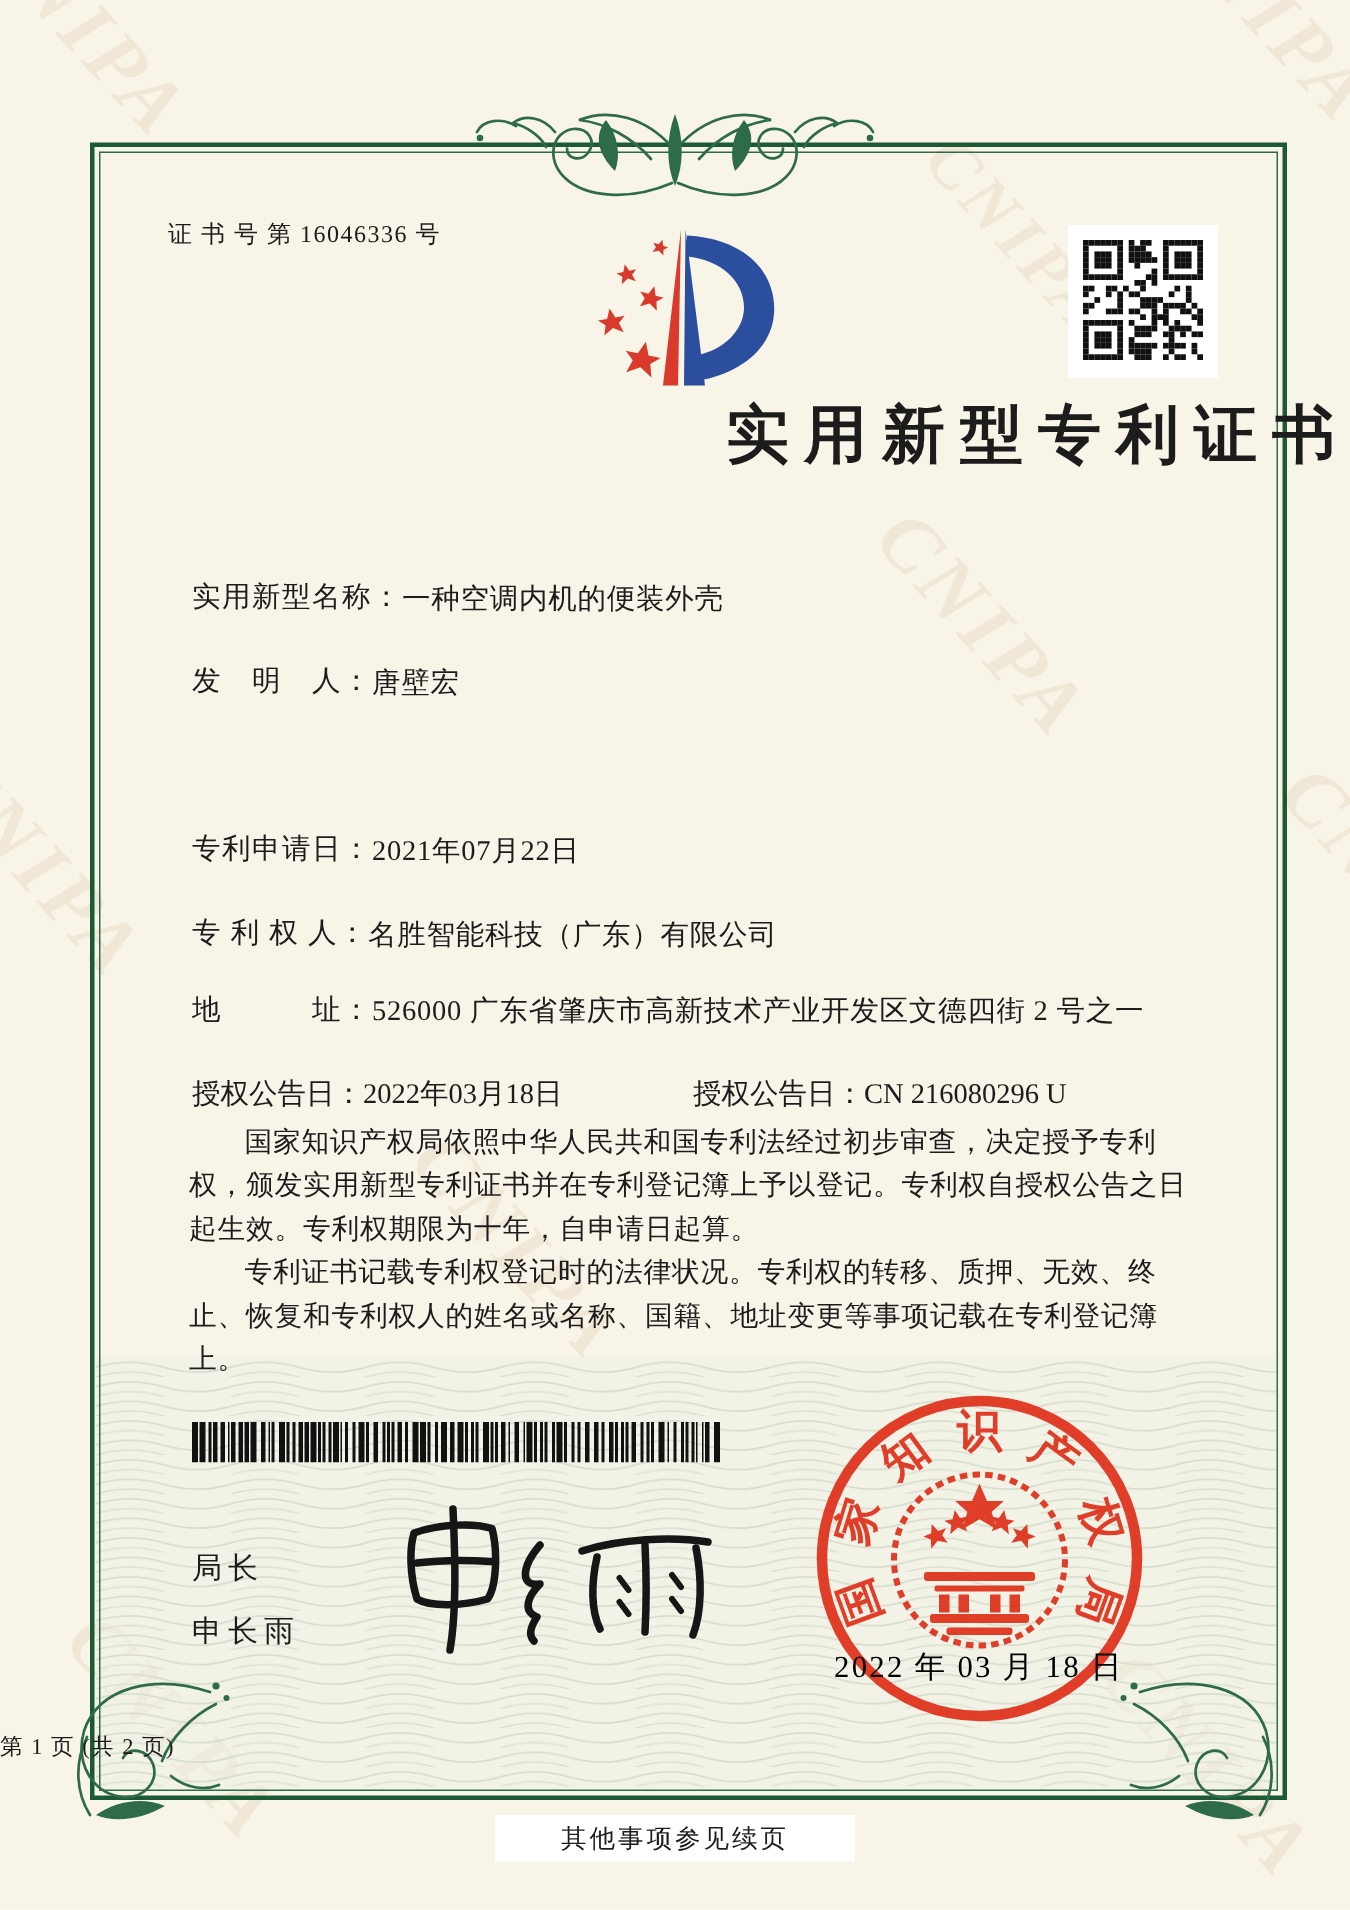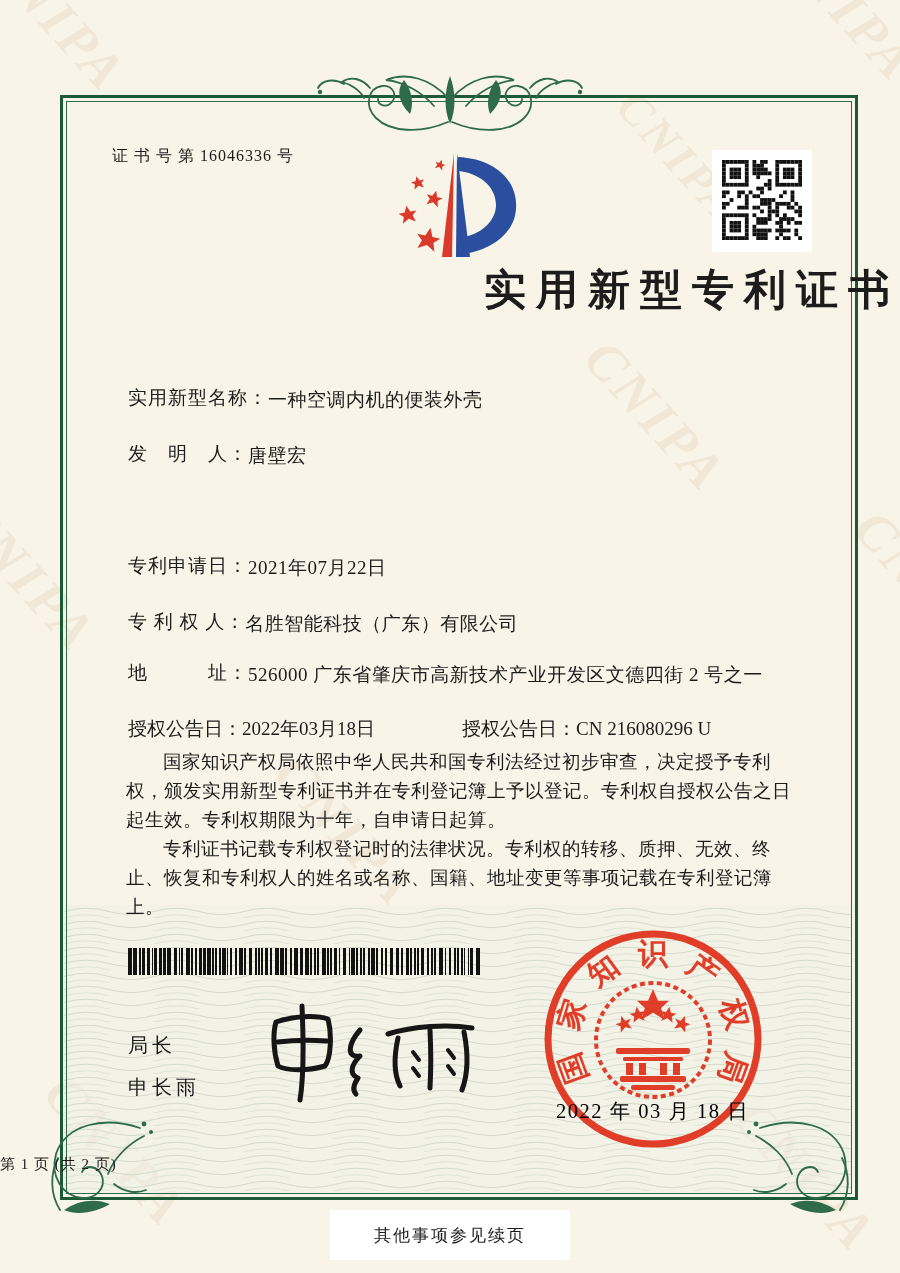--- a/index.html
+++ b/index.html
@@ -34,21 +34,21 @@
   .val-narrow{width:530px;}
   #grant-date{left:128px;top:716px;font-size:19px;}
   #grant-no{left:462px;top:716px;font-size:19px;}
   #paras{left:126px;top:748px;width:668px;}
   #paras p{margin:0;font-size:18.5px;line-height:29px;text-indent:2em;letter-spacing:0.5px;}
   #officer-title{left:128px;top:1032px;font-size:20px;letter-spacing:4px;}
   #officer-name{left:128px;top:1074px;font-size:20px;letter-spacing:4px;}
   #seal-date{left:556px;top:1097px;font-size:20.5px;letter-spacing:1.5px;color:#000000;}
   #page-num{left:0;right:0;top:1155px;text-align:left;font-size:15px;letter-spacing:1px;}
   #footer-note-box{
-    left:330px;top:1210px;width:240px;height:50px;background:#ffffff;
+    left:330px;top:1210px;width:240px;height:31px;background:#ffffff;
     display:flex;align-items:center;justify-content:center;
   }
   #footer-note-box span{font-size:17px;letter-spacing:2px;}
   #qr-box{left:712px;top:150px;width:100px;height:102px;background:#ffffff;}
   #qr{position:absolute;left:10px;top:10px;}
   svg{display:block;}
 </style>
 </head>
 <body>
 

